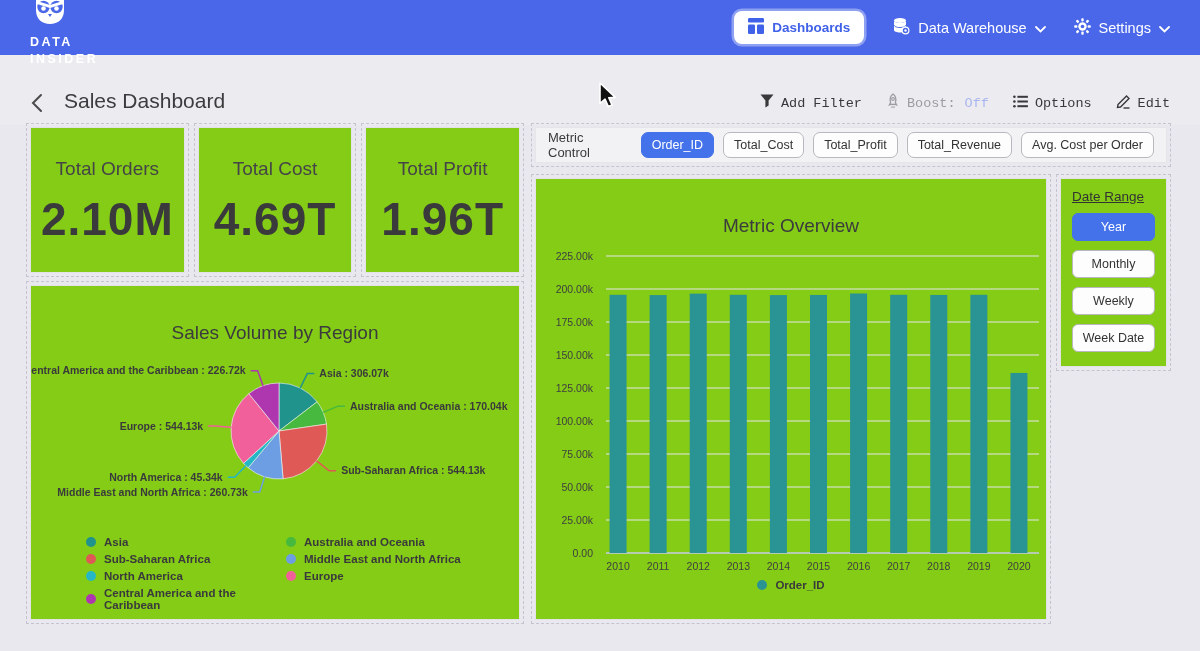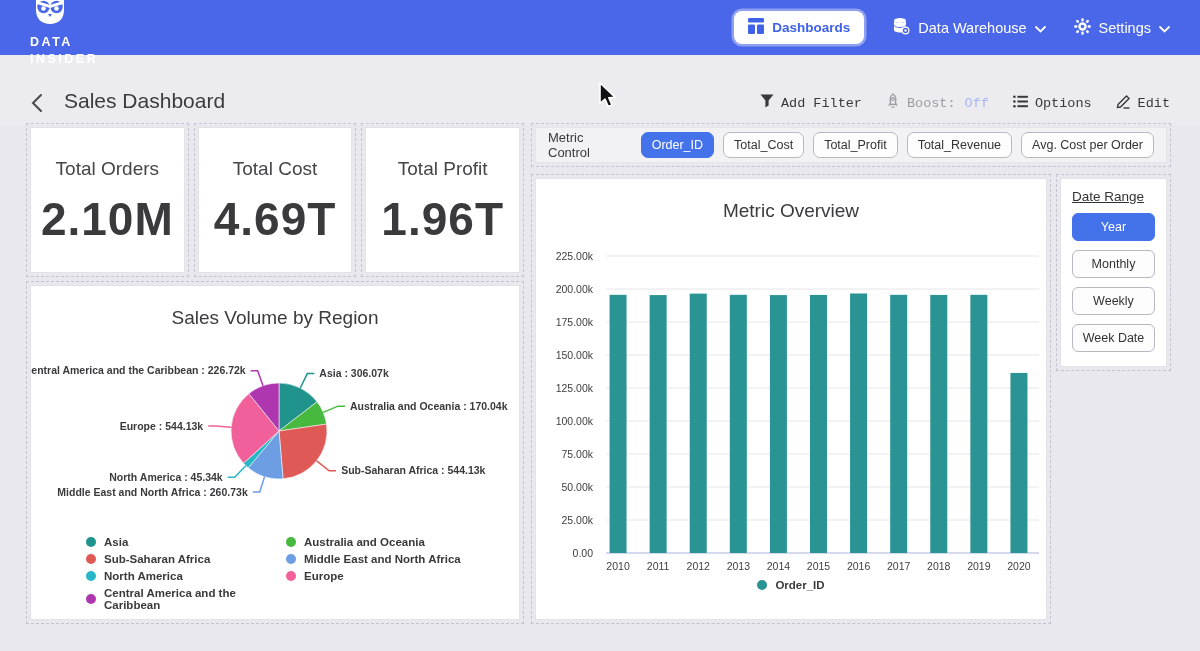--- a/index.html
+++ b/index.html
@@ -25,31 +25,31 @@
   .header-actions { margin-left:auto; display:flex; align-items:center; gap:24px; }
   .h-action { display:flex; align-items:center; gap:7px; font-size:13.5px; font-weight:500;
     color:#39393b; cursor:pointer;font-family:Liberation Mono, monospace; }
   .h-action.muted { color:#9b9ba1; }
   .boost-off { color:#a9b6f0; margin-left:2px; }
 
   
   .main { padding:2px 30px 0 30px; display:flex; gap:15px; }
   .col-left { width:490px; flex:none; }
   .col-right { width:632px; flex:none; }
-  .card { background:#ffffff; border:1px solid #e3e2e7;
+  .card { background:#84cc16; border:1px solid #e3e2e7;
     outline:1px dashed rgba(168,166,182,.55); outline-offset:3px; }
 
   .kpi-row { display:flex; gap:13px; }
   .kpi-card { width:155px; height:146px; display:flex; flex-direction:column;
     align-items:center; padding-top:30px; }
   .kpi-label { font-size:19px; font-weight:500; color:#454547; }
   .kpi-value { font-size:46px; font-weight:bold; color:#3a3a3c; margin-top:12px; letter-spacing:1px; }
 
   .pie-card { margin-top:12px; height:335px; position:relative; }
-  .chart-title { text-align:center; font-size:19px; color:#3b3b3d; padding-top:21px; }
+  .chart-title { text-align:center; font-size:19px; color:#3b3b3d; padding-top:36px; }
   #pie-svg { position:absolute; left:0; top:58px; }
   .pie-legend { position:absolute; left:55px; top:250px; display:grid;
     grid-template-columns:200px auto; grid-auto-flow:row; row-gap:5px; column-gap:0; }
   .legend-item { display:flex; align-items:center; gap:8px; font-size:11.5px;
     font-weight:bold; color:#3a3a3c; }
   .legend-dot { width:10px; height:10px; border-radius:50%; flex:none; }
 
   .metric-strip { height:36px; background:#f2f1f4; border:1px solid #e6e5ea;
     outline:1px dashed rgba(168,166,182,.55); outline-offset:3px;
     display:flex; align-items:center; gap:9px; padding:0 12px; }

